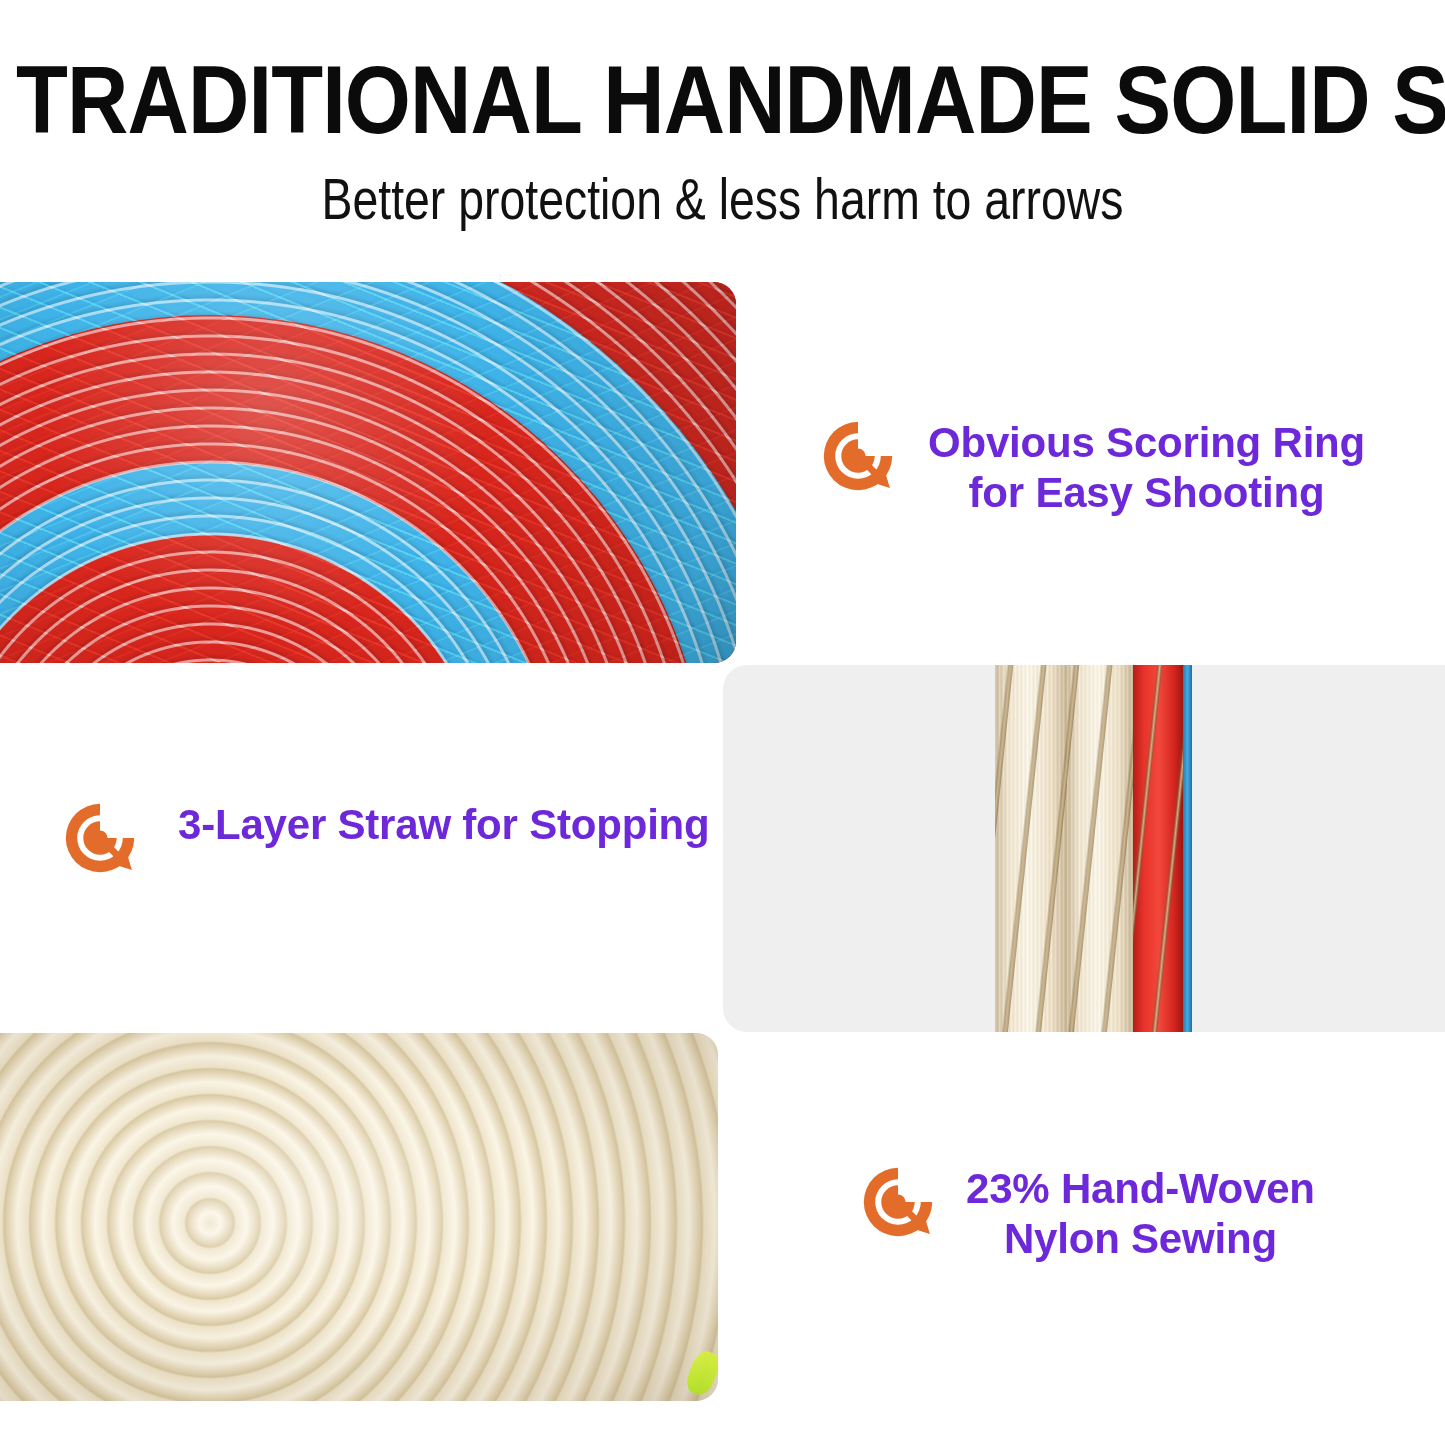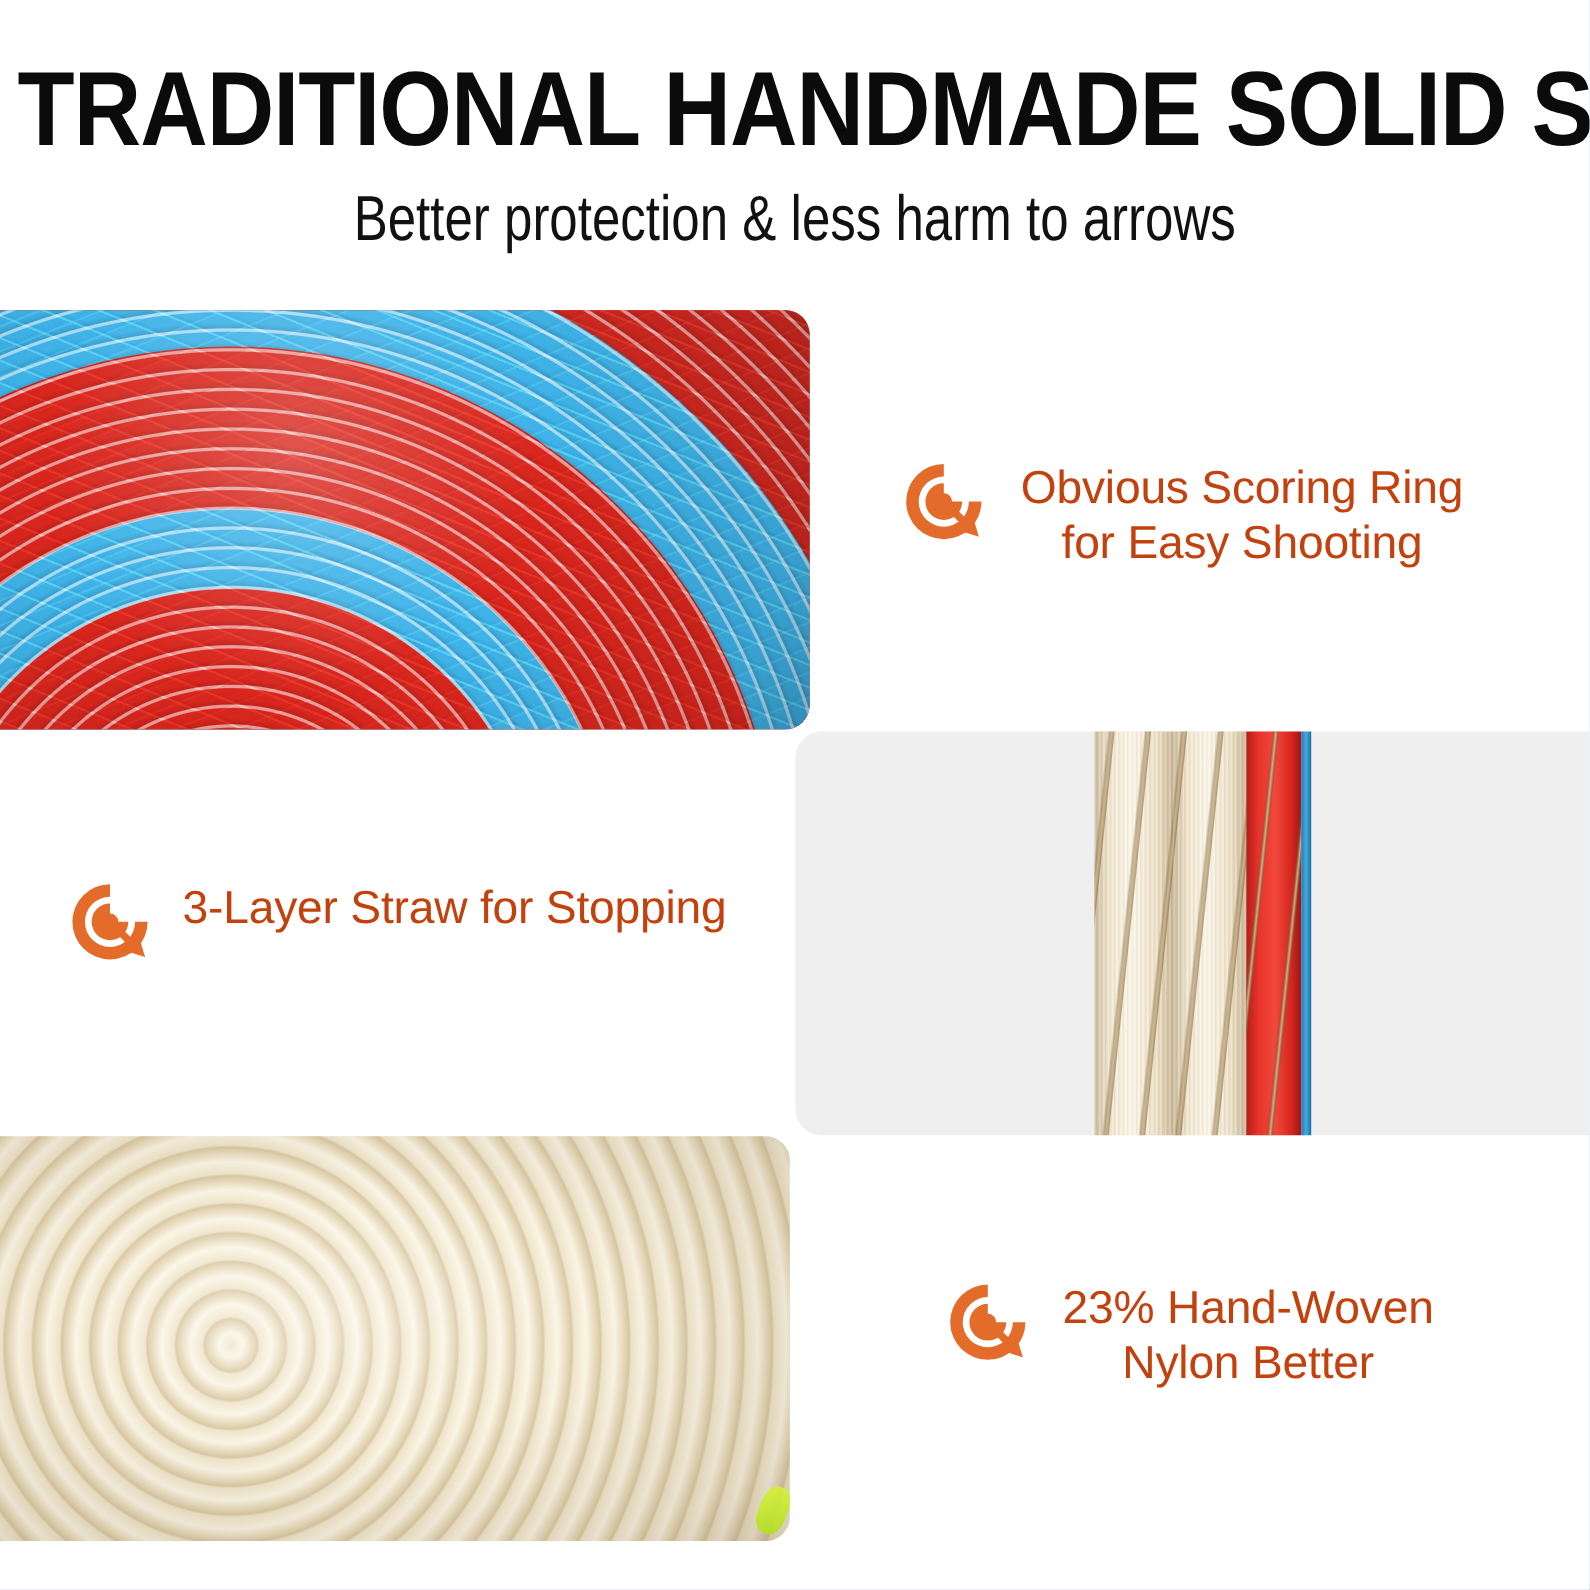--- a/index.html
+++ b/index.html
@@ -134,30 +134,30 @@
       rgba(120,95,55,0.14) 82%, rgba(110,85,48,0.26) 100%);
   }
   .thread-a { position:absolute; left:690px; top:318px; width:26px; height:44px;
               background:linear-gradient(160deg,#d9f23a,#aee01c); border-radius:40%;
               transform:rotate(22deg); opacity:.9; }
 
   
   .feature { position:absolute; display:flex; align-items:flex-start; }
   .ficon { flex:0 0 auto; }
   .ftext {
-    font-weight:400; font-size:42px; line-height:50px;
-    color:#c2410c; letter-spacing:-0.2px;
+    font-weight:700; font-size:42px; line-height:50px;
+    color:#6d28d9; letter-spacing:-0.2px;
   }
   .ftext .l1 { display:block; }
   .ftext .l2 { display:block; }
 
   #feat-1 { left:820px; top:418px; }
   #feat-1 .ftext { margin-left:32px; text-align:center; }
   #feat-2 { left:62px;  top:800px; }
-  #feat-2 .ftext { margin-left:28px; text-align:center; }
+  #feat-2 .ftext { margin-left:40px; text-align:center; }
   #feat-2 .l1 { text-align:left; }
   #feat-3 { left:860px; top:1164px; }
   #feat-3 .ftext { margin-left:30px; text-align:center; }
 </style>
 </head>
 <body>
 
 <div class="header">
   <div class="title">TRADITIONAL HANDMADE SOLID STRAW</div>
   <div class="subtitle">Better protection &amp; less harm to arrows</div>
@@ -238,15 +238,15 @@
     <svg width="76" height="76" viewBox="0 0 100 100">
       <path d="M50 5 A45 45 0 1 0 95 50 L80 50 A30 30 0 1 1 50 20 Z" fill="#E36C2B"></path>
       <path d="M50 28 A22 22 0 1 0 72 50 L58 50 A8 8 0 1 1 50 42 Z" fill="#E36C2B"></path>
       <circle cx="50" cy="50" r="10" fill="#E36C2B"></circle>
       <path d="M48 48 L86 86" stroke="#E36C2B" stroke-width="9" stroke-linecap="butt"></path>
       <path d="M92 92 L66 84 L84 66 Z" fill="#E36C2B"></path>
     </svg>
   </span>
   <span class="ftext">
     <span class="l1">23% Hand-Woven</span>
-    <span class="l2">Nylon Better</span>
+    <span class="l2">Nylon Sewing</span>
   </span>
 </div>
 
 </body></html>

